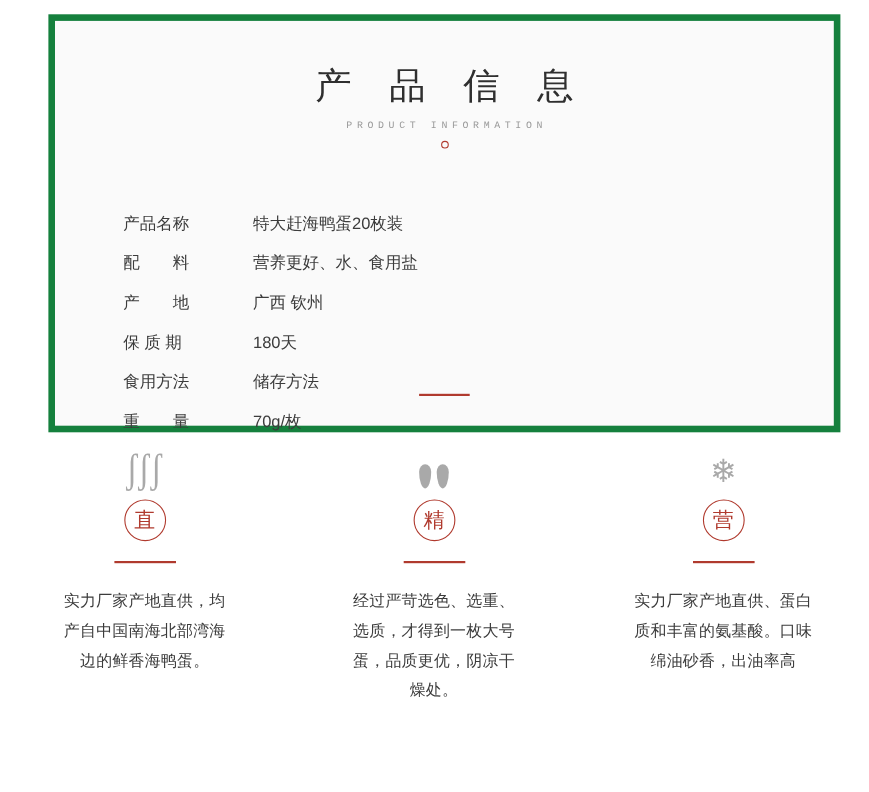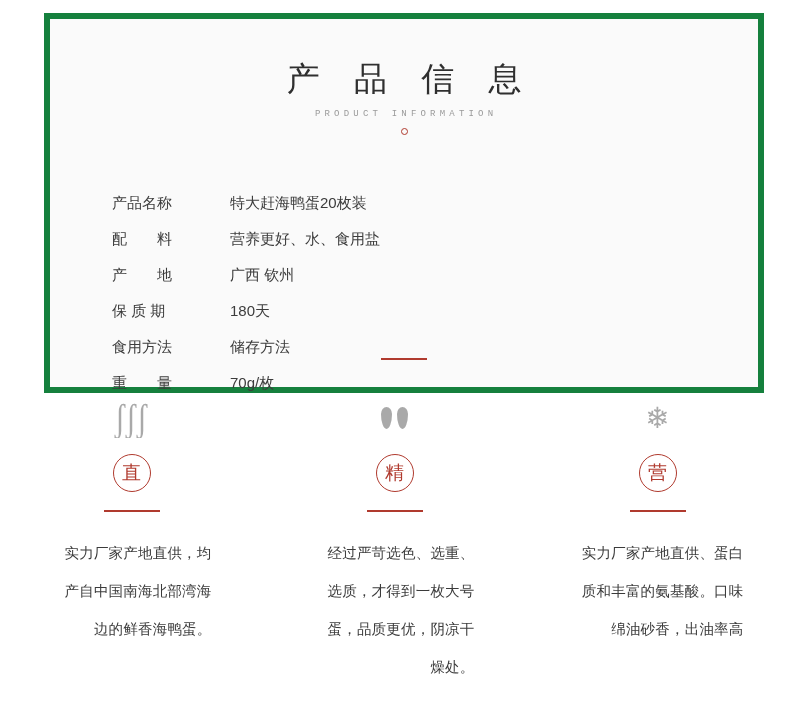--- a/index.html
+++ b/index.html
@@ -115,21 +115,21 @@
     display: flex;
   }
   .feature {
     width: 263px;
     text-align: center;
   }
 
   .feature-icon {
     height: 52px;
     display: flex;
-    align-items: center;
+    align-items: flex-end;
     justify-content: center;
     color: #a8a8a8;
   }
   .icon-steam {
     font-size: 30px;
     letter-spacing: 1px;
     font-family: "Liberation Serif", serif;
     color: #a9a9a9;
     transform: scaleY(1.25);
   }
@@ -169,23 +169,23 @@
     margin: 18px auto 0 auto;
     width: 56px;
     height: 2px;
     background: #b03a2e;
   }
 
   .feature-text {
     margin: 22px auto 0 auto;
     width: 160px;
     font-size: 14.5px;
-    line-height: 38px;
+    line-height: 27px;
     color: #3b3b3b;
-    text-align: right;
+    text-align: center;
     letter-spacing: 0.2px;
   }
   .feature.wide .feature-text { width: 172px; }
 </style>
 </head>
 <body>
 
 <div class="page">
 
   <div class="info-card">

